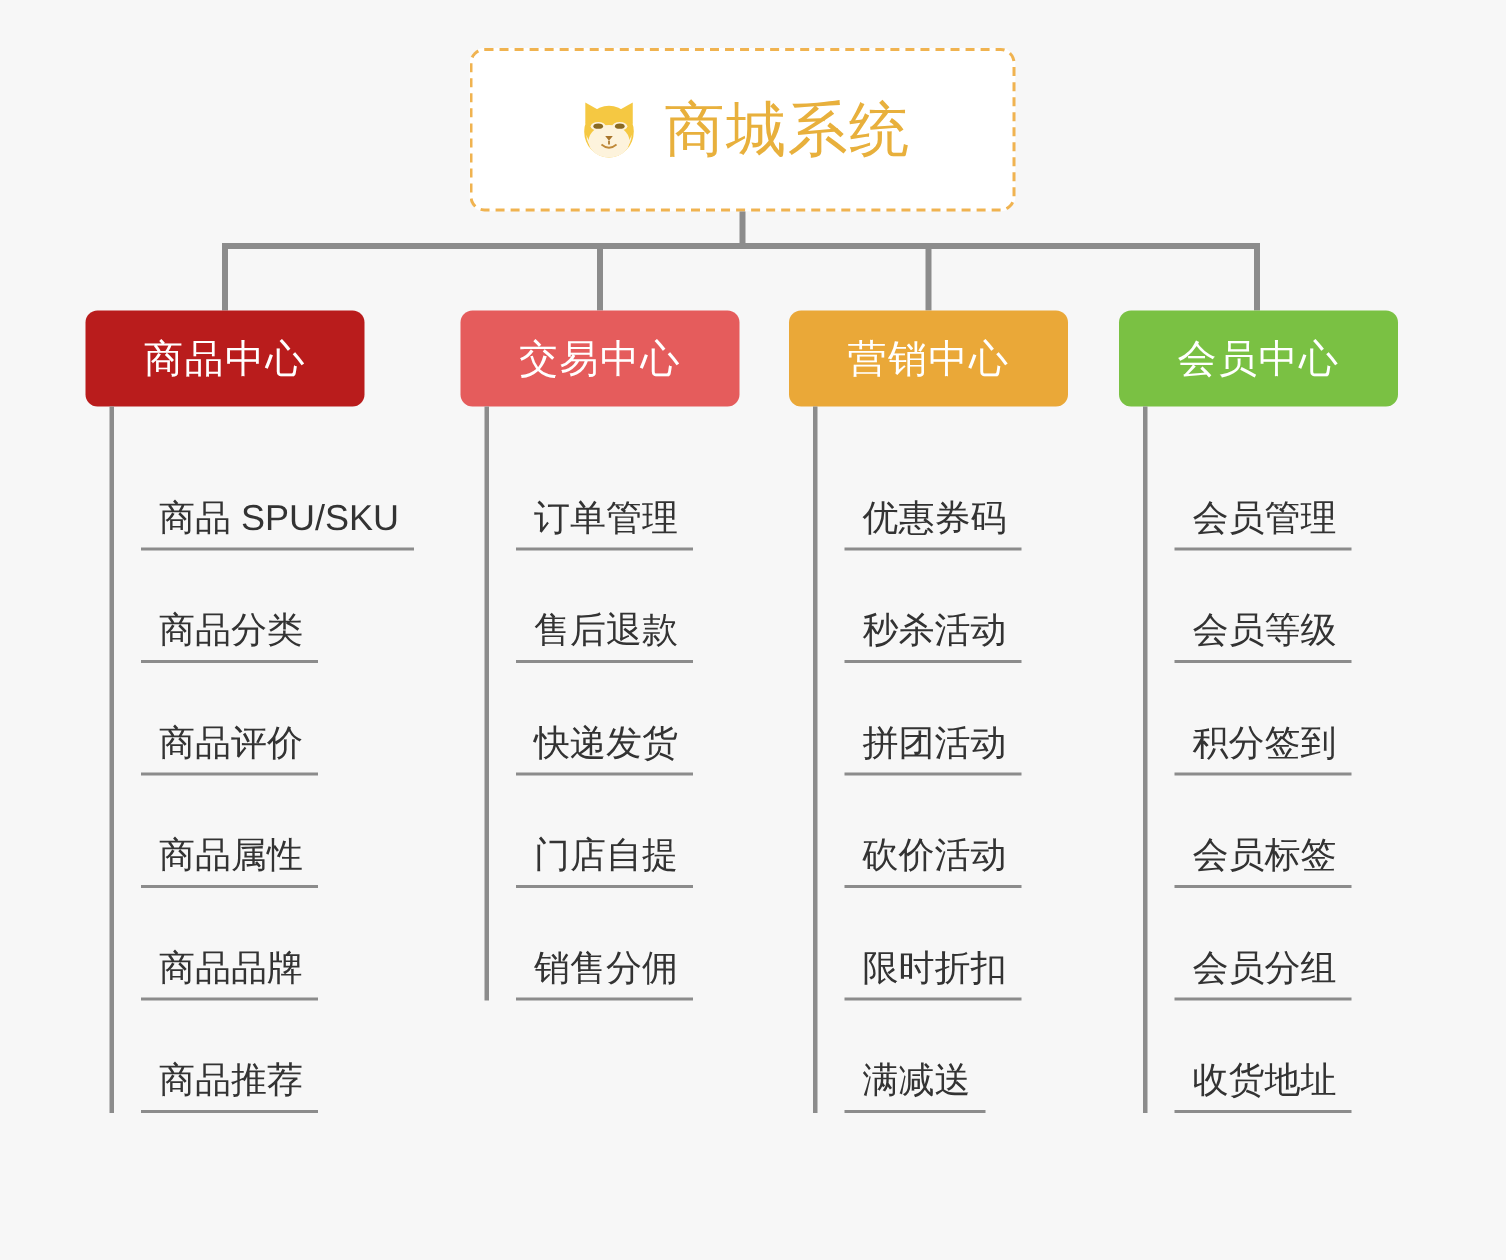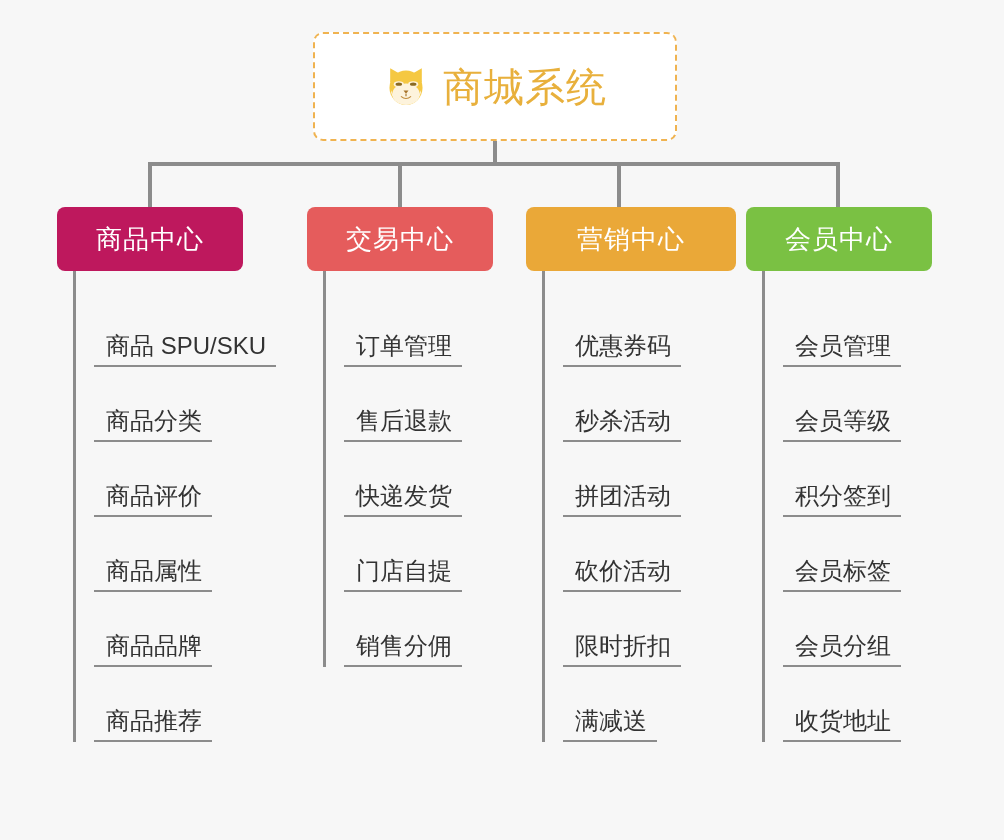--- a/index.html
+++ b/index.html
@@ -77,23 +77,23 @@
     height: 64px;
     border-radius: 8px;
     display: flex;
     align-items: center;
     justify-content: center;
     color: #ffffff;
     font-size: 26px;
     letter-spacing: 1px;
     box-sizing: border-box;
   }
-  .branch-1 .branch-header { background: #be185d; width: 186px; }
+  .branch-1 .branch-header { background: #b91c1c; width: 186px; }
   .branch-2 .branch-header { background: #e55c5c; width: 186px; }
-  .branch-3 .branch-header { background: #eaa838; width: 210px; }
+  .branch-3 .branch-header { background: #eaa838; width: 186px; }
   .branch-4 .branch-header { background: #7ac143; width: 186px; }
 
   
   .branch-body {
     position: relative;
     margin-top: 0;
     padding-top: 18px;
     padding-left: 18px;
     border-left: 3px solid #8c8c8c;
     margin-left: 16px;

